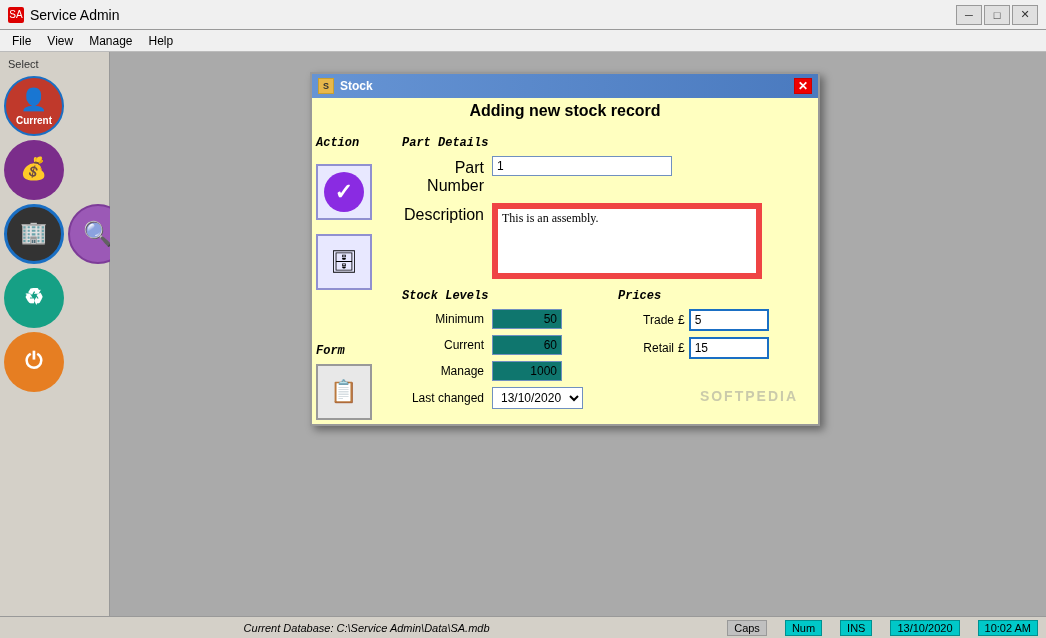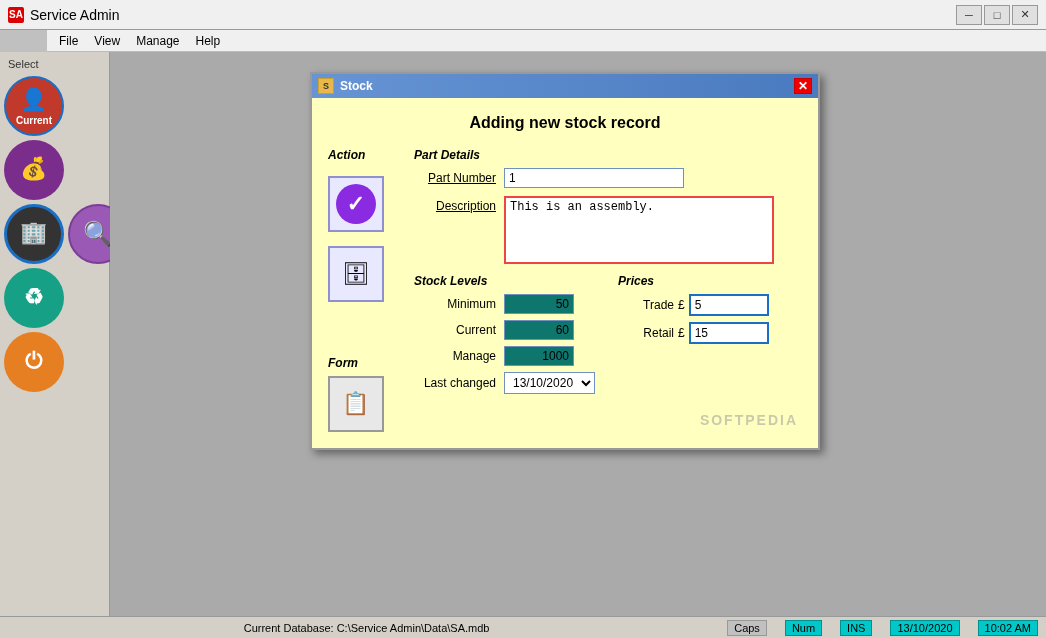--- a/index.html
+++ b/index.html
@@ -24,21 +24,21 @@
       padding: 0 8px;
       user-select: none;
     }
     .title-bar-icon {
       width: 16px;
       height: 16px;
       margin-right: 6px;
       background: #d00;
       border-radius: 2px;
       display: flex; align-items: center; justify-content: center;
-      font-size: 10px; color: white; font-weight: bold;
+      font-size: 10px; color: white; font-weight: normal;
     }
     .title-bar-title {
       flex: 1;
       font-size: 14px;
       color: #000;
     }
     .title-bar-controls {
       display: flex;
       gap: 2px;
     }
@@ -56,21 +56,20 @@
     }
 
     
     .menu-bar {
       background: #f0f0f0;
       height: 22px;
       display: flex;
       align-items: center;
       padding: 0 4px;
       border-bottom: 1px solid #bbb;
-      margin-left: 47px;
     }
     .menu-item {
       padding: 2px 8px;
       cursor: pointer;
       font-size: 12px;
       color: #000;
     }
 
     
     .main-content {
@@ -188,36 +187,37 @@
       height: 16px;
       background: #e00;
       color: white;
       display: flex; align-items: center; justify-content: center;
       cursor: pointer;
       font-size: 12px;
       font-weight: bold;
       border: 1px solid #c00;
     }
     .modal-body {
-      padding: 16px;
+      padding: 4px;
       background: #ffffc0;
     }
     .modal-heading {
       text-align: center;
       font-size: 16px;
       font-weight: bold;
       color: #000;
       margin-bottom: 16px;
     }
     .section-title {
       font-size: 12px;
       font-weight: bold;
       font-style: italic;
       color: #000;
       margin-bottom: 6px;
+      font-family: Liberation Mono, monospace;
     }
     .action-btn {
       width: 56px;
       height: 56px;
       background: #e8e8ff;
       border: 2px solid #9090d0;
       display: flex; align-items: center; justify-content: center;
       cursor: pointer;
       margin-bottom: 6px;
     }
@@ -236,45 +236,44 @@
     .action-btn2-inner {
       font-size: 22px;
     }
     .form-row {
       display: flex;
       align-items: flex-start;
       margin-bottom: 8px;
     }
     .form-label {
       width: 90px;
-      font-size: 12px;
+      font-size: 16px;
       color: #000;
       padding-top: 3px;
       text-align: right;
       padding-right: 8px;
-      text-decoration: underline;
     }
     .form-input {
       border: 1px solid #7090c0;
       background: white;
       padding: 2px 4px;
       font-size: 12px;
       outline: none;
       font-family: inherit;
     }
     .input-part-number { width: 180px; }
     .textarea-desc {
       width: 270px;
-      height: 68px;
+      height: 76px;
       resize: none;
-      border: 2px solid #ef4444;
+      border: 6px solid #ef4444;
       background: white;
       padding: 2px 4px;
       font-size: 12px;
-      font-family: Liberation Mono, monospace;
+      font-family: Liberation Serif, serif;
       outline: none;
     }
 
     
     .two-col {
       display: flex;
       gap: 20px;
       margin-top: 10px;
     }
 
@@ -361,20 +360,21 @@
       border-top: 1px solid #999;
       display: flex;
       align-items: center;
       padding: 0 8px;
       font-size: 11px;
       color: #000;
     }
     .status-db {
       flex: 1;
       text-align: center;
+      font-style: italic;
     }
     .status-indicators {
       display: flex;
       gap: 16px;
       margin-left: auto;
     }
     .status-indicator {
       padding: 1px 6px;
       background: #00c8c8;
       color: #000;

